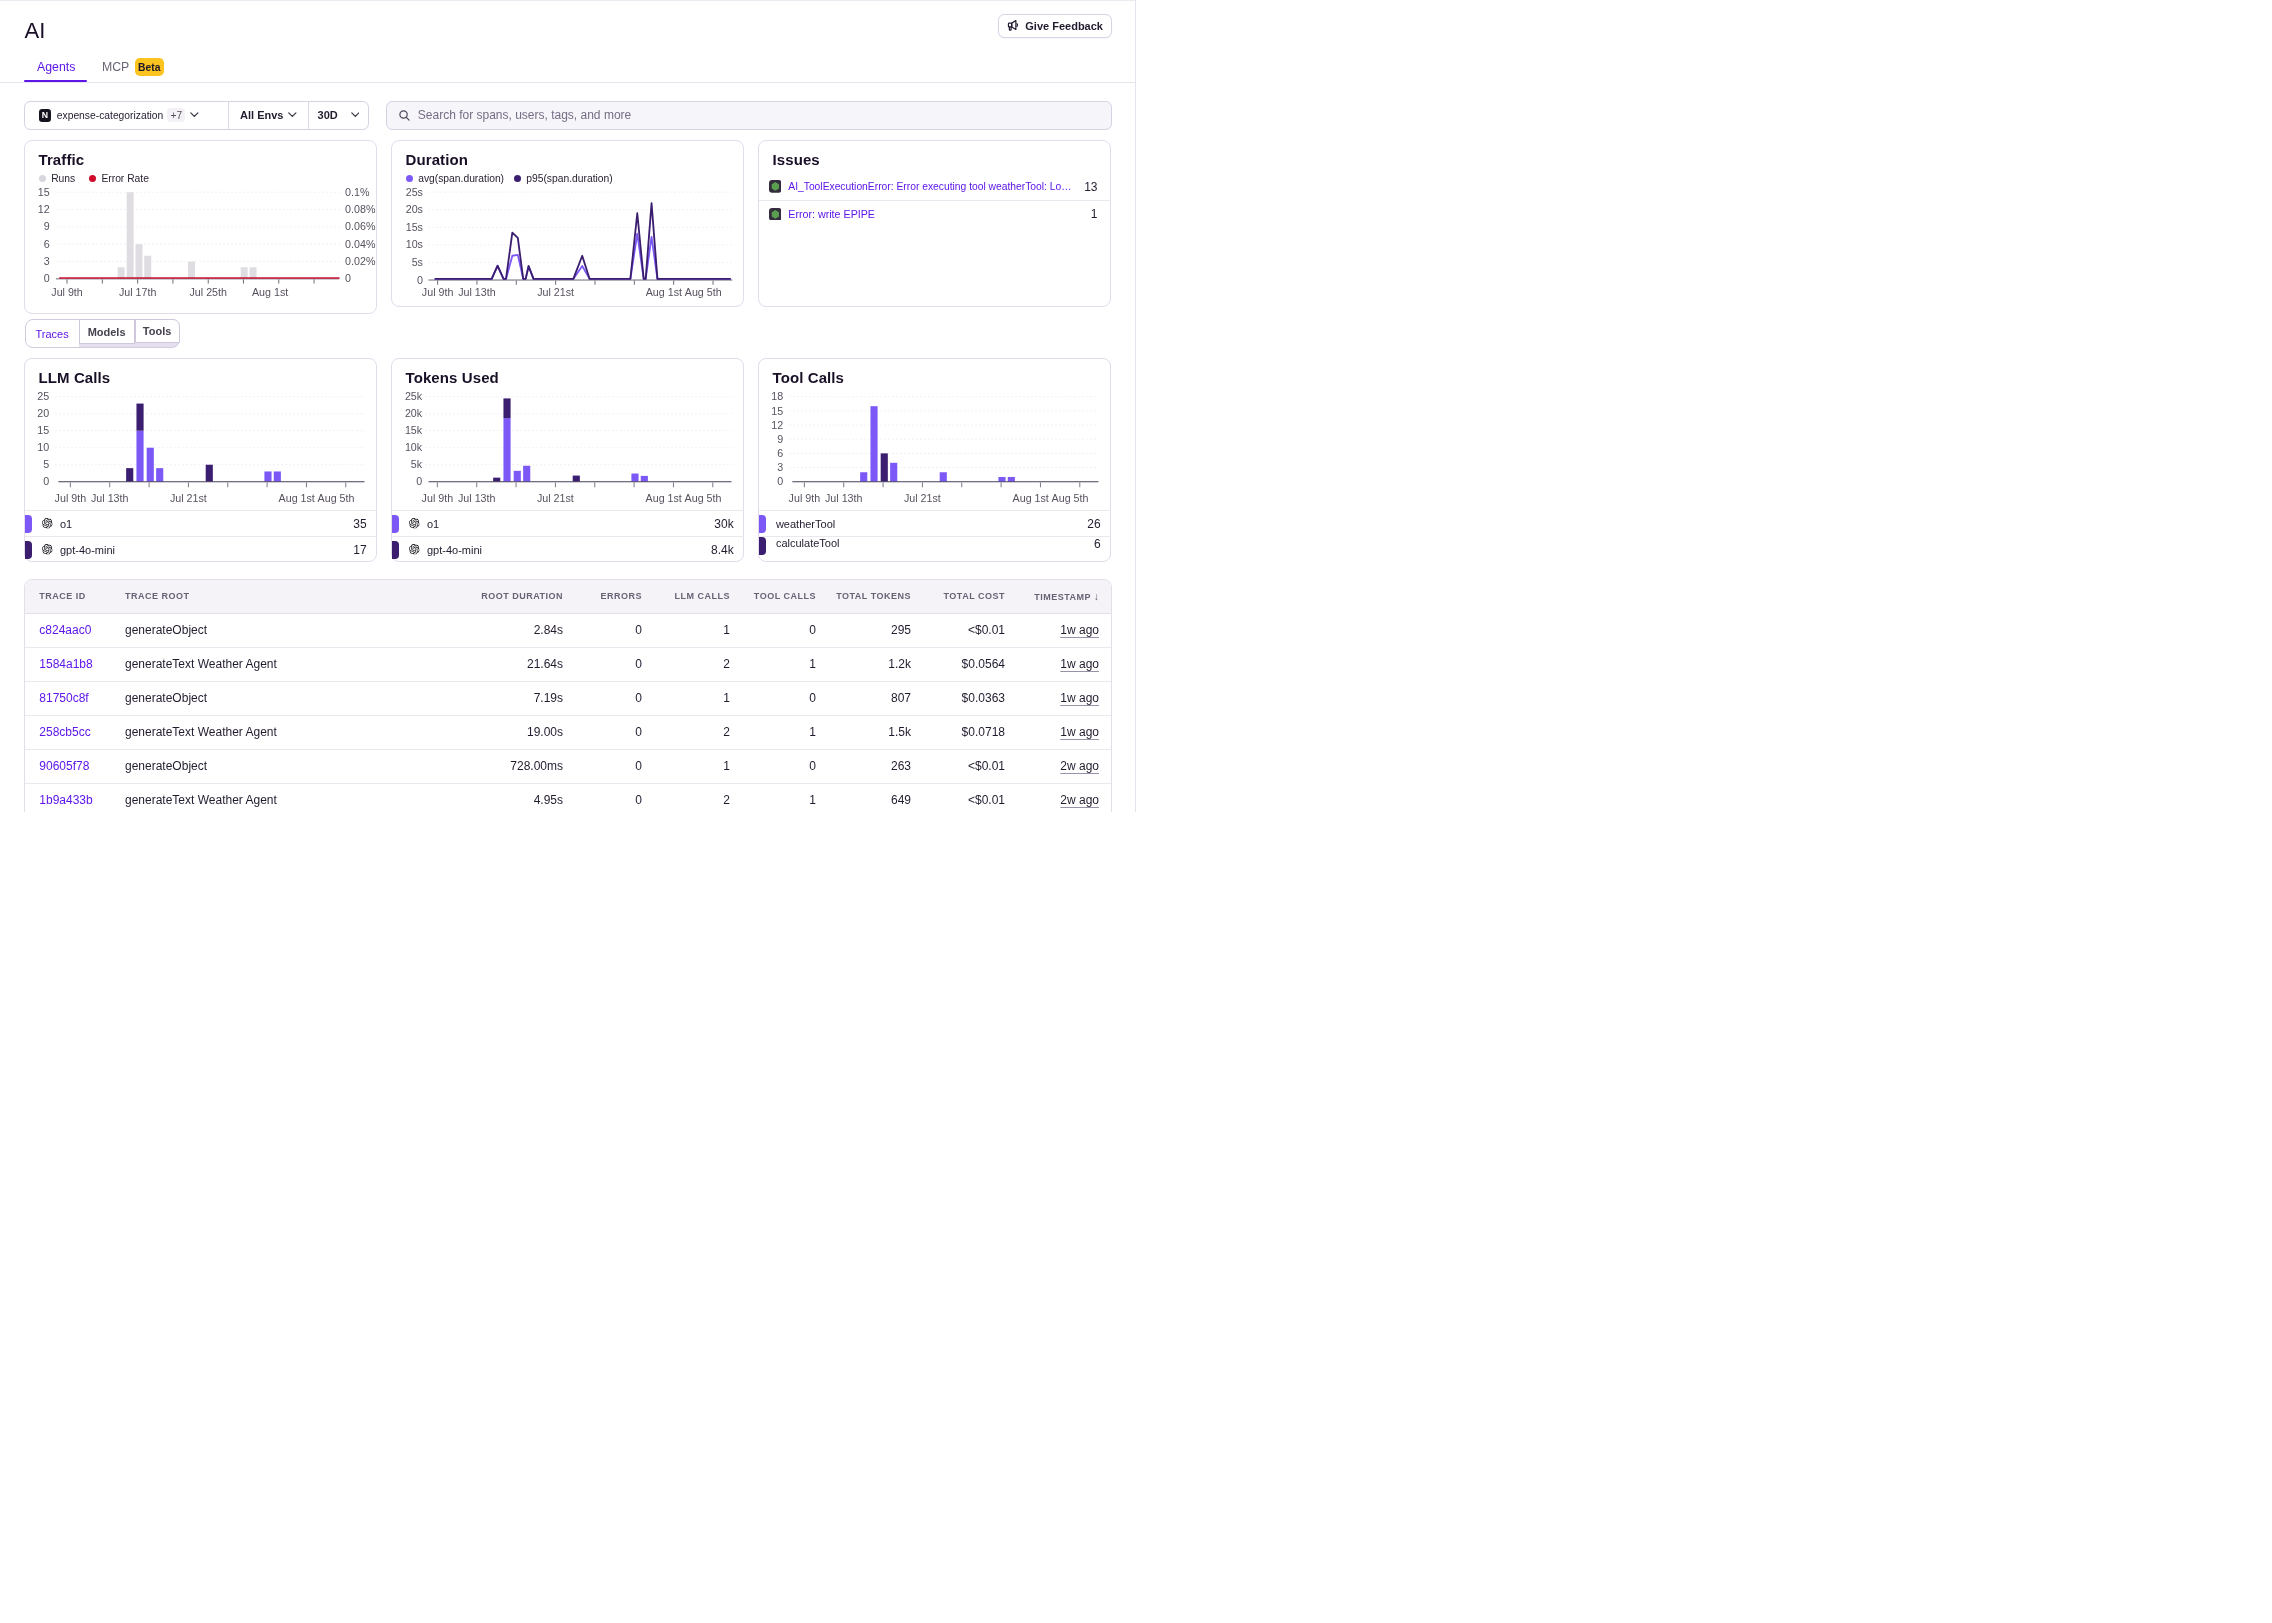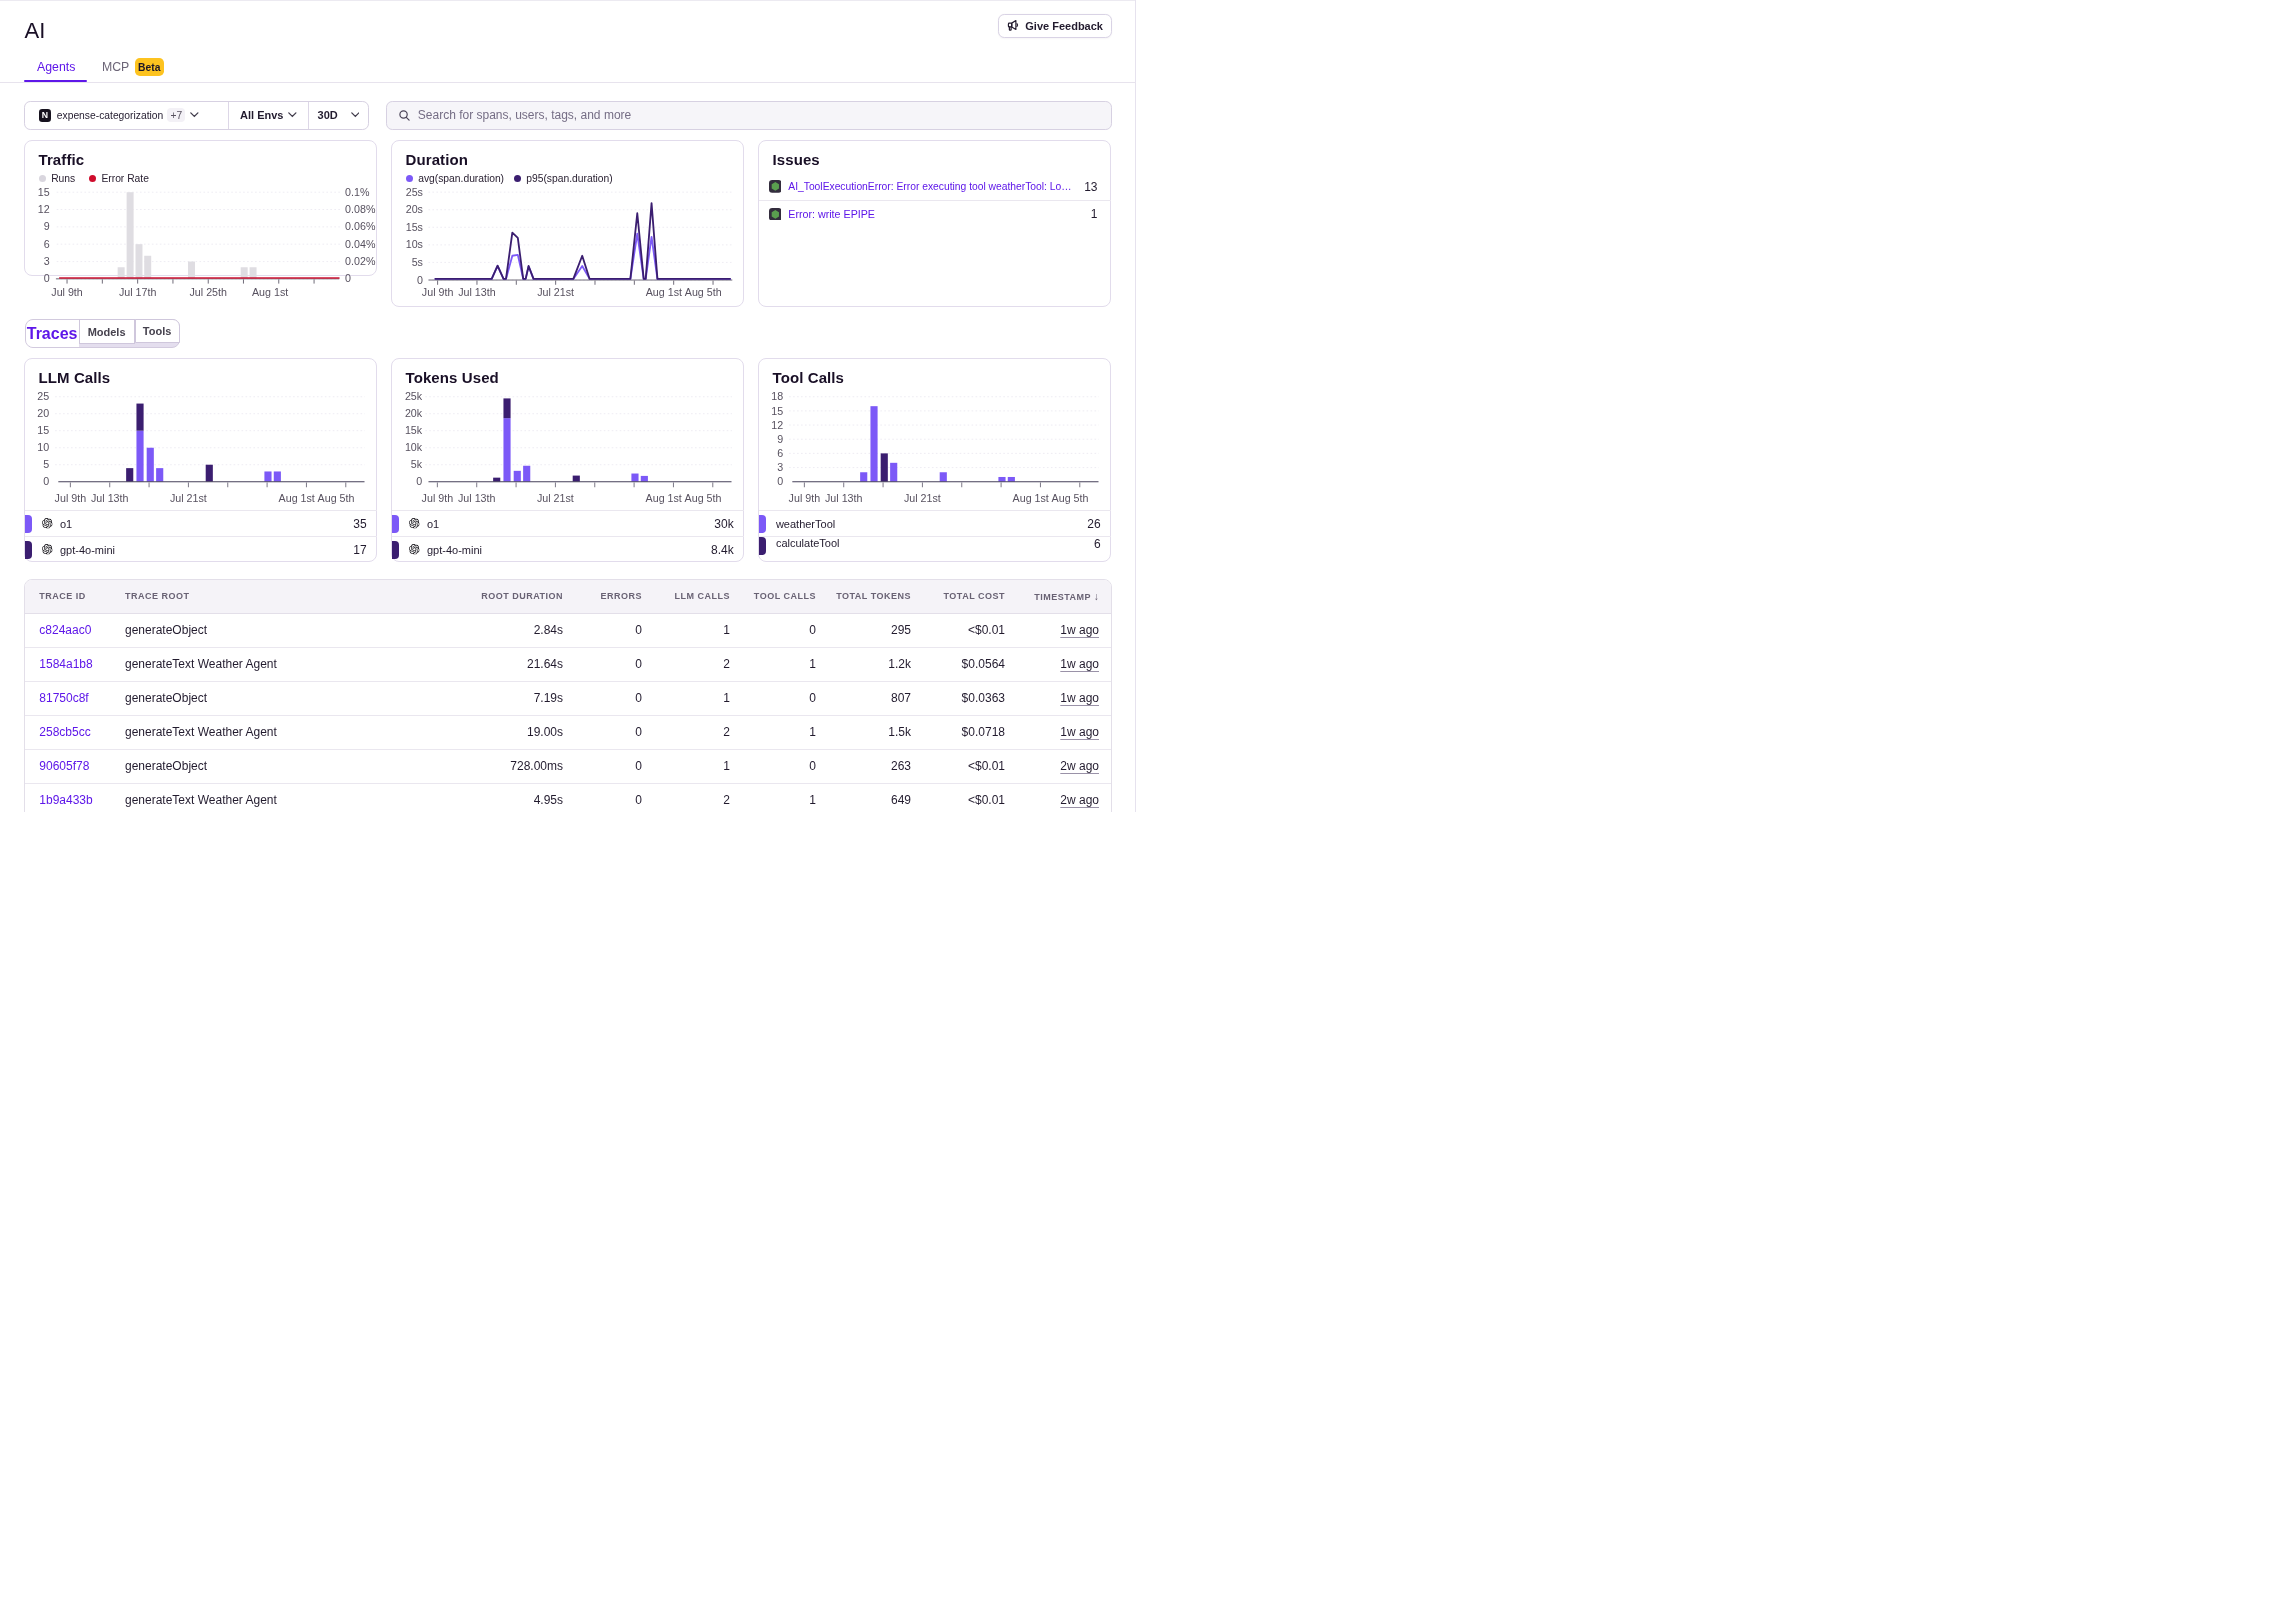--- a/index.html
+++ b/index.html
@@ -78,21 +78,21 @@
 </div>
 
 <div class="abs" style="left:386px;top:101px;width:726px;height:28.5px;border:0.8px solid #d7d1e2;border-radius:6.3px;background:#f6f5f9;display:flex;align-items:center;padding-left:11px">
   <svg width="12.7" height="12.7" viewBox="0 0 16 16" fill="none" stroke="#4b4458" stroke-width="1.5" stroke-linecap="round">
       <circle cx="7" cy="7" r="4.6"></circle>
       <line x1="10.5" y1="10.5" x2="14" y2="14"></line>
     </svg>
   <span style="margin-left:7.1px;font-size:12px;color:#756d85">Search for spans, users, tags, and more</span>
 </div>
 
-<div id="c-traffic" class="card" style="left:24px;top:140px;width:353px;height:136px">
+<div id="c-traffic" class="card" style="left:24px;top:140px;width:353px;height:174px">
   <div class="ct">Traffic</div>
   <div class="abs" style="left:13.5px;top:32px;display:flex;align-items:center;font-size:10.3px;color:#2b2233">
     <span style="width:7.1px;height:7.1px;border-radius:50%;background:#d9d6de;display:inline-block"></span>
     <span style="margin-left:5.6px">Runs</span>
     <span style="width:7.1px;height:7.1px;border-radius:50%;background:#cf0c2c;display:inline-block;margin-left:13.5px"></span>
     <span style="margin-left:5.6px">Error Rate</span>
   </div>
   <svg width="353" height="167" viewBox="0 0 445 210" style="position:absolute;left:0;top:0">
     <g stroke="#eae7f0" stroke-width="1" stroke-dasharray="2 3">
       <line x1="40" y1="64.3" x2="400" y2="64.3"></line>
@@ -208,21 +208,21 @@
     <svg style="margin-left:9.5px" width="12.7" height="12.7" viewBox="0 0 16 16">
         <rect x="0" y="0" width="16" height="16" rx="4" fill="#332d3d"></rect>
         <polygon points="8,2.6 12.6,5.3 12.6,10.7 8,13.4 3.4,10.7 3.4,5.3" fill="#5a9e4f"></polygon>
       </svg>
     <span style="margin-left:7.1px;font-size:10.7px;color:#5e17e9">Error: write EPIPE</span>
     <span style="margin-left:auto;margin-right:13.5px;font-size:12px;color:#221b2e">1</span>
   </div>
 </div>
 
 <div class="abs" style="left:24.6px;top:319px;width:155px;height:28.5px;background:#e4deee;border:0.8px solid #d2cade;border-radius:8px">
-  <div class="abs" style="left:0;top:0;width:53px;height:27px;background:#fff;border-radius:7.1px 0 0 7.1px;display:flex;align-items:center;justify-content:center;font-size:16px;font-weight:700;color:#5e17e9">Traces</div>
+  <div class="abs" style="left:0;top:0;width:53px;height:27px;background:#fff;border-radius:7.1px 0 0 7.1px;display:flex;align-items:center;justify-content:center;font-size:11px;font-weight:400;color:#5e17e9">Traces</div>
   <div class="abs" style="left:53px;top:-0.8px;width:56px;height:25px;background:#fff;border:0.8px solid #cfc7dc;display:flex;align-items:center;justify-content:center;font-size:11px;font-weight:700;color:#46424e">Models</div>
   <div class="abs" style="left:109px;top:-0.8px;width:45px;height:24px;background:#fff;border:0.8px solid #cfc7dc;border-radius:0 7.1px 0 0;display:flex;align-items:center;justify-content:center;font-size:11px;font-weight:700;color:#46424e">Tools</div>
 </div>
 
 <div id="c-llm" class="card" style="left:24px;top:358px;width:353px;height:204px">
   <div class="ct">LLM Calls</div>
   <svg width="353" height="151" viewBox="0 0 445 190" style="position:absolute;left:0;top:0">
     <g stroke="#eae7f0" stroke-width="1" stroke-dasharray="2 3">
       <line x1="38" y1="47.4" x2="428.5" y2="47.4"></line>
         <line x1="38" y1="68.8" x2="428.5" y2="68.8"></line>

